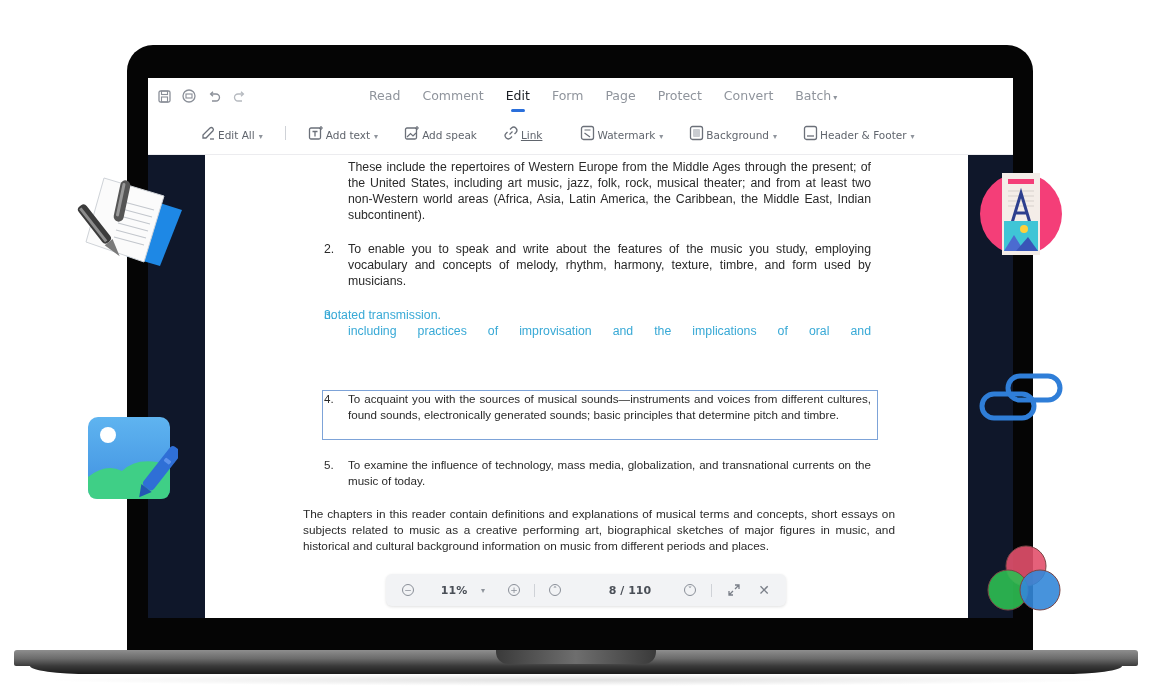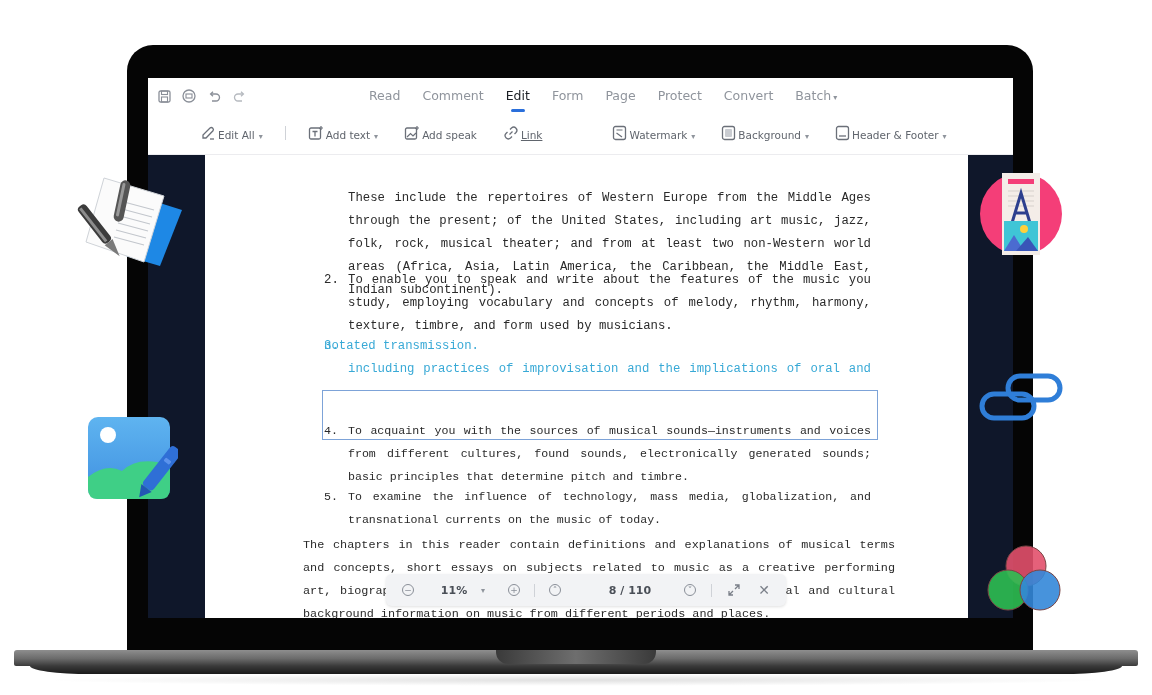--- a/index.html
+++ b/index.html
@@ -23,21 +23,21 @@
   .tab.active::after { content:""; position:absolute; left:50%; transform:translateX(-50%); bottom:-4px; width:14px; height:3px; border-radius:2px; background:#2a6fdb; }
   .subbar { position:absolute; left:0; top:36px; width:865px; height:40px; background:#ffffff; border-bottom:1px solid #ececef; }
   .tools { position:absolute; left:52px; top:11px; display:flex; align-items:center; }
   .tool { display:flex; align-items:flex-end; gap:2px; font-size:10.5px; color:#60656d; margin-right:26px; cursor:pointer; white-space:nowrap; }
   .tool svg { flex:none; }
   .caret { font-size:8px; color:#8f949c; margin-left:2px; }
   .vsep { width:1px; height:14px; background:#cfd2d7; margin:0 22px 0 -4px; }
 
   
   .page { position:absolute; left:57px; top:77px; width:763px; height:480px; background:#ffffff; }
-  .doc { position:absolute; font-family:Liberation Mono, monospace; font-size:12.3px; line-height:23px; color:#2a2a2a; text-align:justify;margin-top:28px; }
+  .doc { position:absolute; font-family:Liberation Sans, sans-serif; font-size:12.3px; line-height:16px; color:#2a2a2a; text-align:justify; }
   .doc .num { position:absolute; left:-24px; }
   .blue { color:#38a9d6; }
   .selbox { position:absolute; border:1.5px solid #7da3d8; }
 
   
   .zoombar { position:absolute; left:238px; top:496px; width:400px; height:32px; background:#f2f3f5; border-radius:6px; box-shadow:0 1px 3px rgba(0,0,0,0.12); display:flex; align-items:center; font-size:11px; color:#4a4f57; font-weight:bold; }
   .zb { position:absolute; top:0; height:32px; display:flex; align-items:center; justify-content:center; }
   .circ { width:12px; height:12px; border:1.3px solid #8a8f98; border-radius:50%; display:flex; align-items:center; justify-content:center; font-size:9px; color:#8a8f98; font-weight:normal; line-height:1; box-sizing:border-box;}
   .zsep { position:absolute; top:10px; width:1px; height:13px; background:#cfd2d7; }
 
@@ -117,21 +117,21 @@
           <span class="caret">▾</span>
       </div>
       <div class="tool">
         <svg width="16" height="16" viewBox="0 0 16 16">
             <rect x="1.5" y="3" width="11" height="11" rx="1.5" fill="none" stroke="#6b7079" stroke-width="1.3"></rect>
             <path d="M3 12 L6.5 8.5 L9 11 L12 8" fill="none" stroke="#6b7079" stroke-width="1.2"></path>
             <path d="M13 1 V5 M11 3 H15" stroke="#6b7079" stroke-width="1.2"></path>
           </svg>
         <span>Add speak</span>
       </div>
-      <div class="tool" style="margin-right:70px;text-decoration:underline;">
+      <div class="tool" style="margin-right:38px;text-decoration:underline;">
         <svg width="16" height="16" viewBox="0 0 16 16">
             <path d="M6.5 9.5 L9.5 6.5" stroke="#6b7079" stroke-width="1.3"></path>
             <path d="M7 4.5 L8.5 3 Q10.8 1 13 3.2 Q15 5.4 13 7.5 L11.5 9" fill="none" stroke="#6b7079" stroke-width="1.3"></path>
             <path d="M9 11.5 L7.5 13 Q5.2 15 3 12.8 Q1 10.6 3 8.5 L4.5 7" fill="none" stroke="#6b7079" stroke-width="1.3"></path>
           </svg>
         <span>Link</span>
       </div>
       <div class="tool">
         <svg width="15" height="16" viewBox="0 0 15 16">
             <rect x="1.5" y="1.5" width="12" height="13" rx="2" fill="none" stroke="#6b7079" stroke-width="1.3"></rect>

